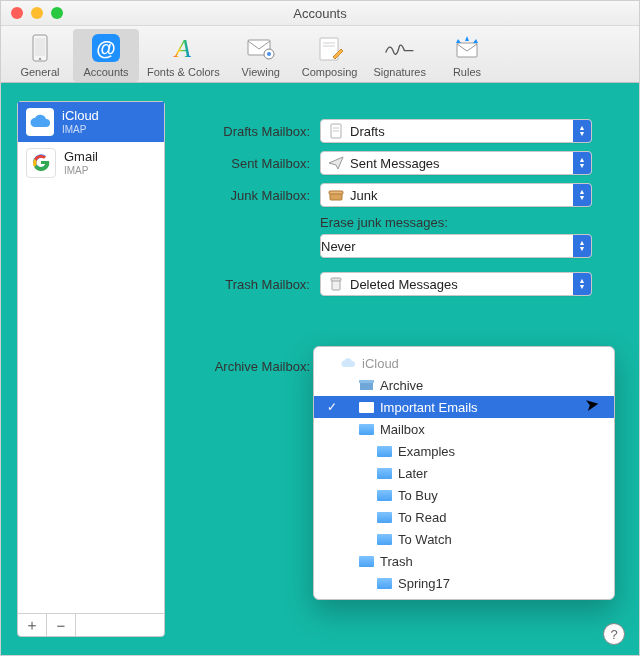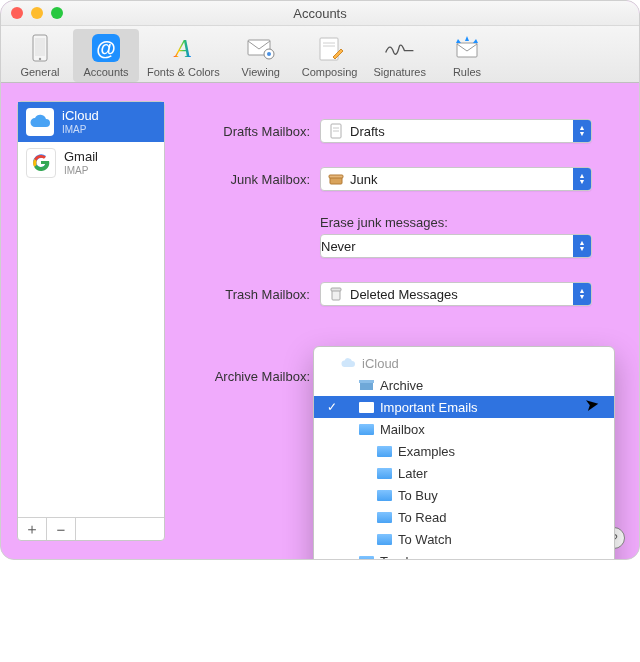--- a/index.html
+++ b/index.html
@@ -1,16 +1,16 @@
 <!DOCTYPE html>
 <html><head>
 <meta charset="utf-8">
 <style>
   html,body{margin:0;padding:0;font-family:-apple-system,"Helvetica Neue",Arial,sans-serif;font-size:13px;color:#222;background:#fff}
-  .window{width:640px;height:560px;background:#f0abfc;box-sizing:border-box;position:relative;border:1px solid #cfcfcf;border-radius:14px;overflow:hidden}
+  .window{width:640px;height:656px;background:#14b8a6;box-sizing:border-box;position:relative;border:1px solid #cfcfcf;border-radius:0;overflow:hidden}
   
   .titlebar{height:24px;display:flex;align-items:center;background:linear-gradient(#f7f7f7,#ececec);border-bottom:1px solid #d9d9d9;position:relative}
   .traffic{display:flex;gap:8px;padding-left:10px}
   .tl{width:12px;height:12px;border-radius:50%}
   .tl.close{background:#ff5f57}
   .tl.min{background:#febc2e}
   .tl.zoom{background:#28c840}
   .title{position:absolute;left:0;right:0;text-align:center;font-size:13px;color:#4a4a4a}
   
   .toolbar{display:flex;align-items:flex-start;padding:3px 6px 0 6px;background:linear-gradient(#f5f5f5,#e8e8e8);border-bottom:1px solid #bfbfbf}
@@ -35,21 +35,21 @@
   .sbfooter{border-top:1px solid #d0d0d0;display:flex}
   .sbbtn{width:28px;height:22px;display:flex;align-items:center;justify-content:center;border-right:1px solid #d0d0d0;font-size:15px;color:#555}
   .main{flex:1;position:relative}
   
   .seg{display:flex;margin:0 auto;width:420px;border:1px solid #b9b9b9;border-radius:4px;overflow:hidden;background:#fff;height:22px}
   .seg .segbtn{flex:1;text-align:center;font-size:12.5px;line-height:22px;border-right:1px solid #b9b9b9}
   .seg .segbtn:last-child{border-right:none}
   .seg .segbtn.active{background:#6a6a6a;color:#fff}
   
   .form{margin-top:18px}
-  .row{display:flex;align-items:center;margin-bottom:24px}
+  .row{display:flex;align-items:center;margin-bottom:8px}
   .rlabel{width:130px;text-align:right;padding-right:10px;color:#333;font-size:13px}
   .popup{flex:1;max-width:270px;height:22px;background:#fff;border:1px solid #c8c8c8;border-radius:4px;display:flex;align-items:center;position:relative;box-shadow:0 1px 1px rgba(0,0,0,.05)}
   .popup .pico{width:18px;height:18px;margin:0 5px 0 6px;display:flex;align-items:center;justify-content:center}
   .popup .ptxt{flex:1;font-size:13px;color:#222}
   .popup .arrows{width:18px;height:100%;background:#2f73e0;border-top-right-radius:3px;border-bottom-right-radius:3px;display:flex;flex-direction:column;align-items:center;justify-content:center;color:#fff;font-size:7px;line-height:6px}
   .sublabel{color:#333;font-size:13px;margin-left:140px;margin-top:4px;margin-bottom:4px}
   
   .dropdown{position:absolute;left:133px;top:245px;width:300px;background:#fff;border:1px solid #c4c4c4;border-radius:6px;box-shadow:0 12px 30px rgba(0,0,0,.25);padding:5px 0;z-index:10}
   .ditem{display:flex;align-items:center;height:22px;padding:0 10px;font-size:13px;color:#333}
   .ditem.root{color:#9a9a9a}
@@ -211,20 +211,32 @@
                   <rect x="2" y="1" width="10" height="14" rx="1" fill="#fff" stroke="#b0b0b0"></rect>
                   <line x1="4" y1="5" x2="10" y2="5" stroke="#c8c8c8"></line>
                   <line x1="4" y1="8" x2="10" y2="8" stroke="#c8c8c8"></line>
                 </svg>
               </span>
             <span class="ptxt">Drafts</span>
             <span class="arrows">▲<br>▼</span>
           </div>
         </div>
 
+        <div class="row">
+          <div class="rlabel">Sent Mailbox:</div>
+          <div class="popup">
+            <span class="pico">
+                <svg width="16" height="14" viewBox="0 0 16 14">
+                  <polygon points="1,7 15,1 10,13 8,9 1,7" fill="#e8e8e8" stroke="#9a9a9a"></polygon>
+                </svg>
+              </span>
+            <span class="ptxt">Sent Messages</span>
+            <span class="arrows">▲<br>▼</span>
+          </div>
+        </div>
 
         <div class="row">
           <div class="rlabel">Junk Mailbox:</div>
           <div class="popup">
             <span class="pico">
                 <svg width="16" height="14" viewBox="0 0 16 14">
                   <rect x="2" y="4" width="12" height="8" rx="1" fill="#d9a35b" stroke="#b37a34"></rect>
                   <rect x="1" y="3" width="14" height="3" rx="1" fill="#e6b77a" stroke="#b37a34"></rect>
                 </svg>
               </span>

